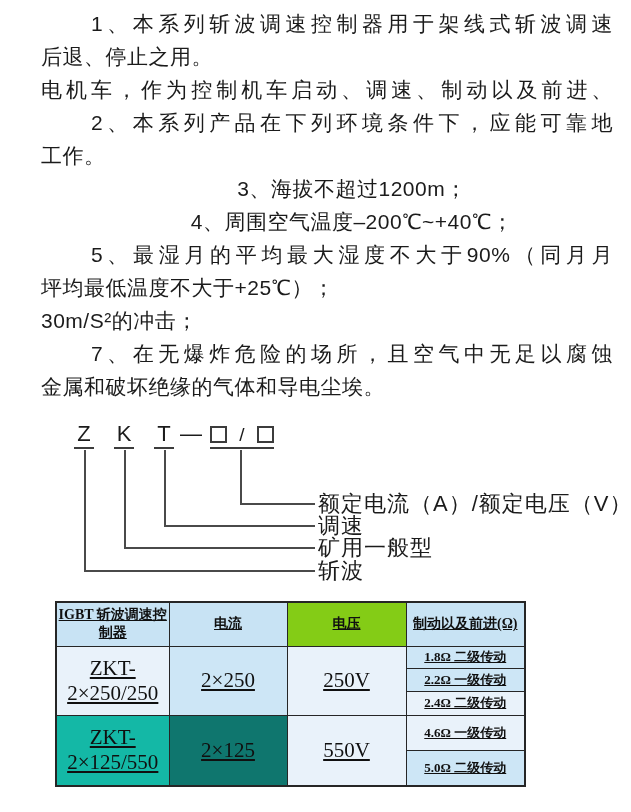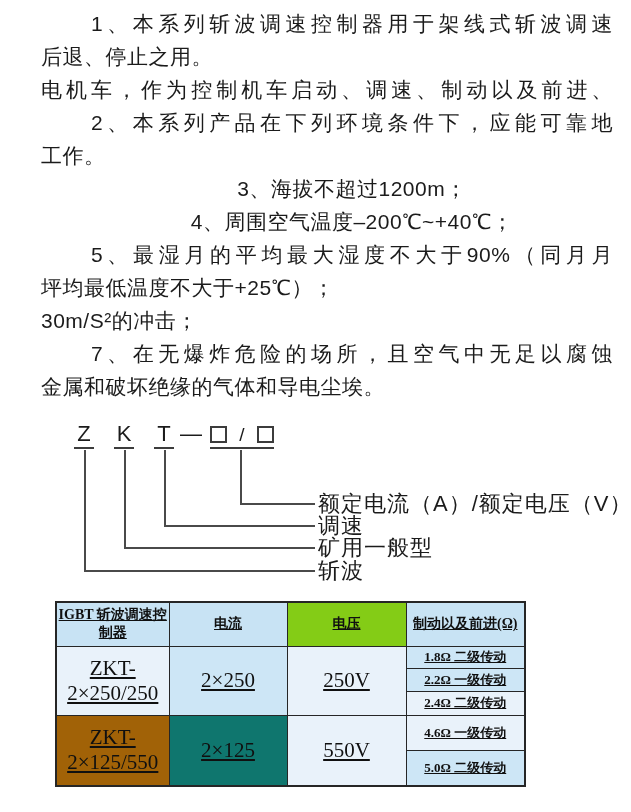--- a/index.html
+++ b/index.html
@@ -105,21 +105,21 @@
       <td class="val" rowspan="3" style="background:#e9f2fa">250V</td>
       <td class="res" style="background:#cde6f6">1.8Ω 二级传动</td>
     </tr>
     <tr style="height:23px">
       <td class="res" style="background:#cde6f6">2.2Ω 一级传动</td>
     </tr>
     <tr style="height:24px">
       <td class="res" style="background:#e9f2fa">2.4Ω 二级传动</td>
     </tr>
     <tr style="height:35px">
-      <td class="val" rowspan="2" style="background:#a16207">ZKT-2×125/550</td>
+      <td class="val" rowspan="2" style="background:#14b8a6">ZKT-2×125/550</td>
       <td class="val" rowspan="2" style="background:#0f766e">2×125</td>
       <td class="val" rowspan="2" style="background:#e9f2fa">550V</td>
       <td class="res" style="background:#e9f2fa">4.6Ω 一级传动</td>
     </tr>
     <tr style="height:36px">
       <td class="res" style="background:#cde6f6">5.0Ω 二级传动</td>
     </tr>
   </tbody>
     </table>
 

